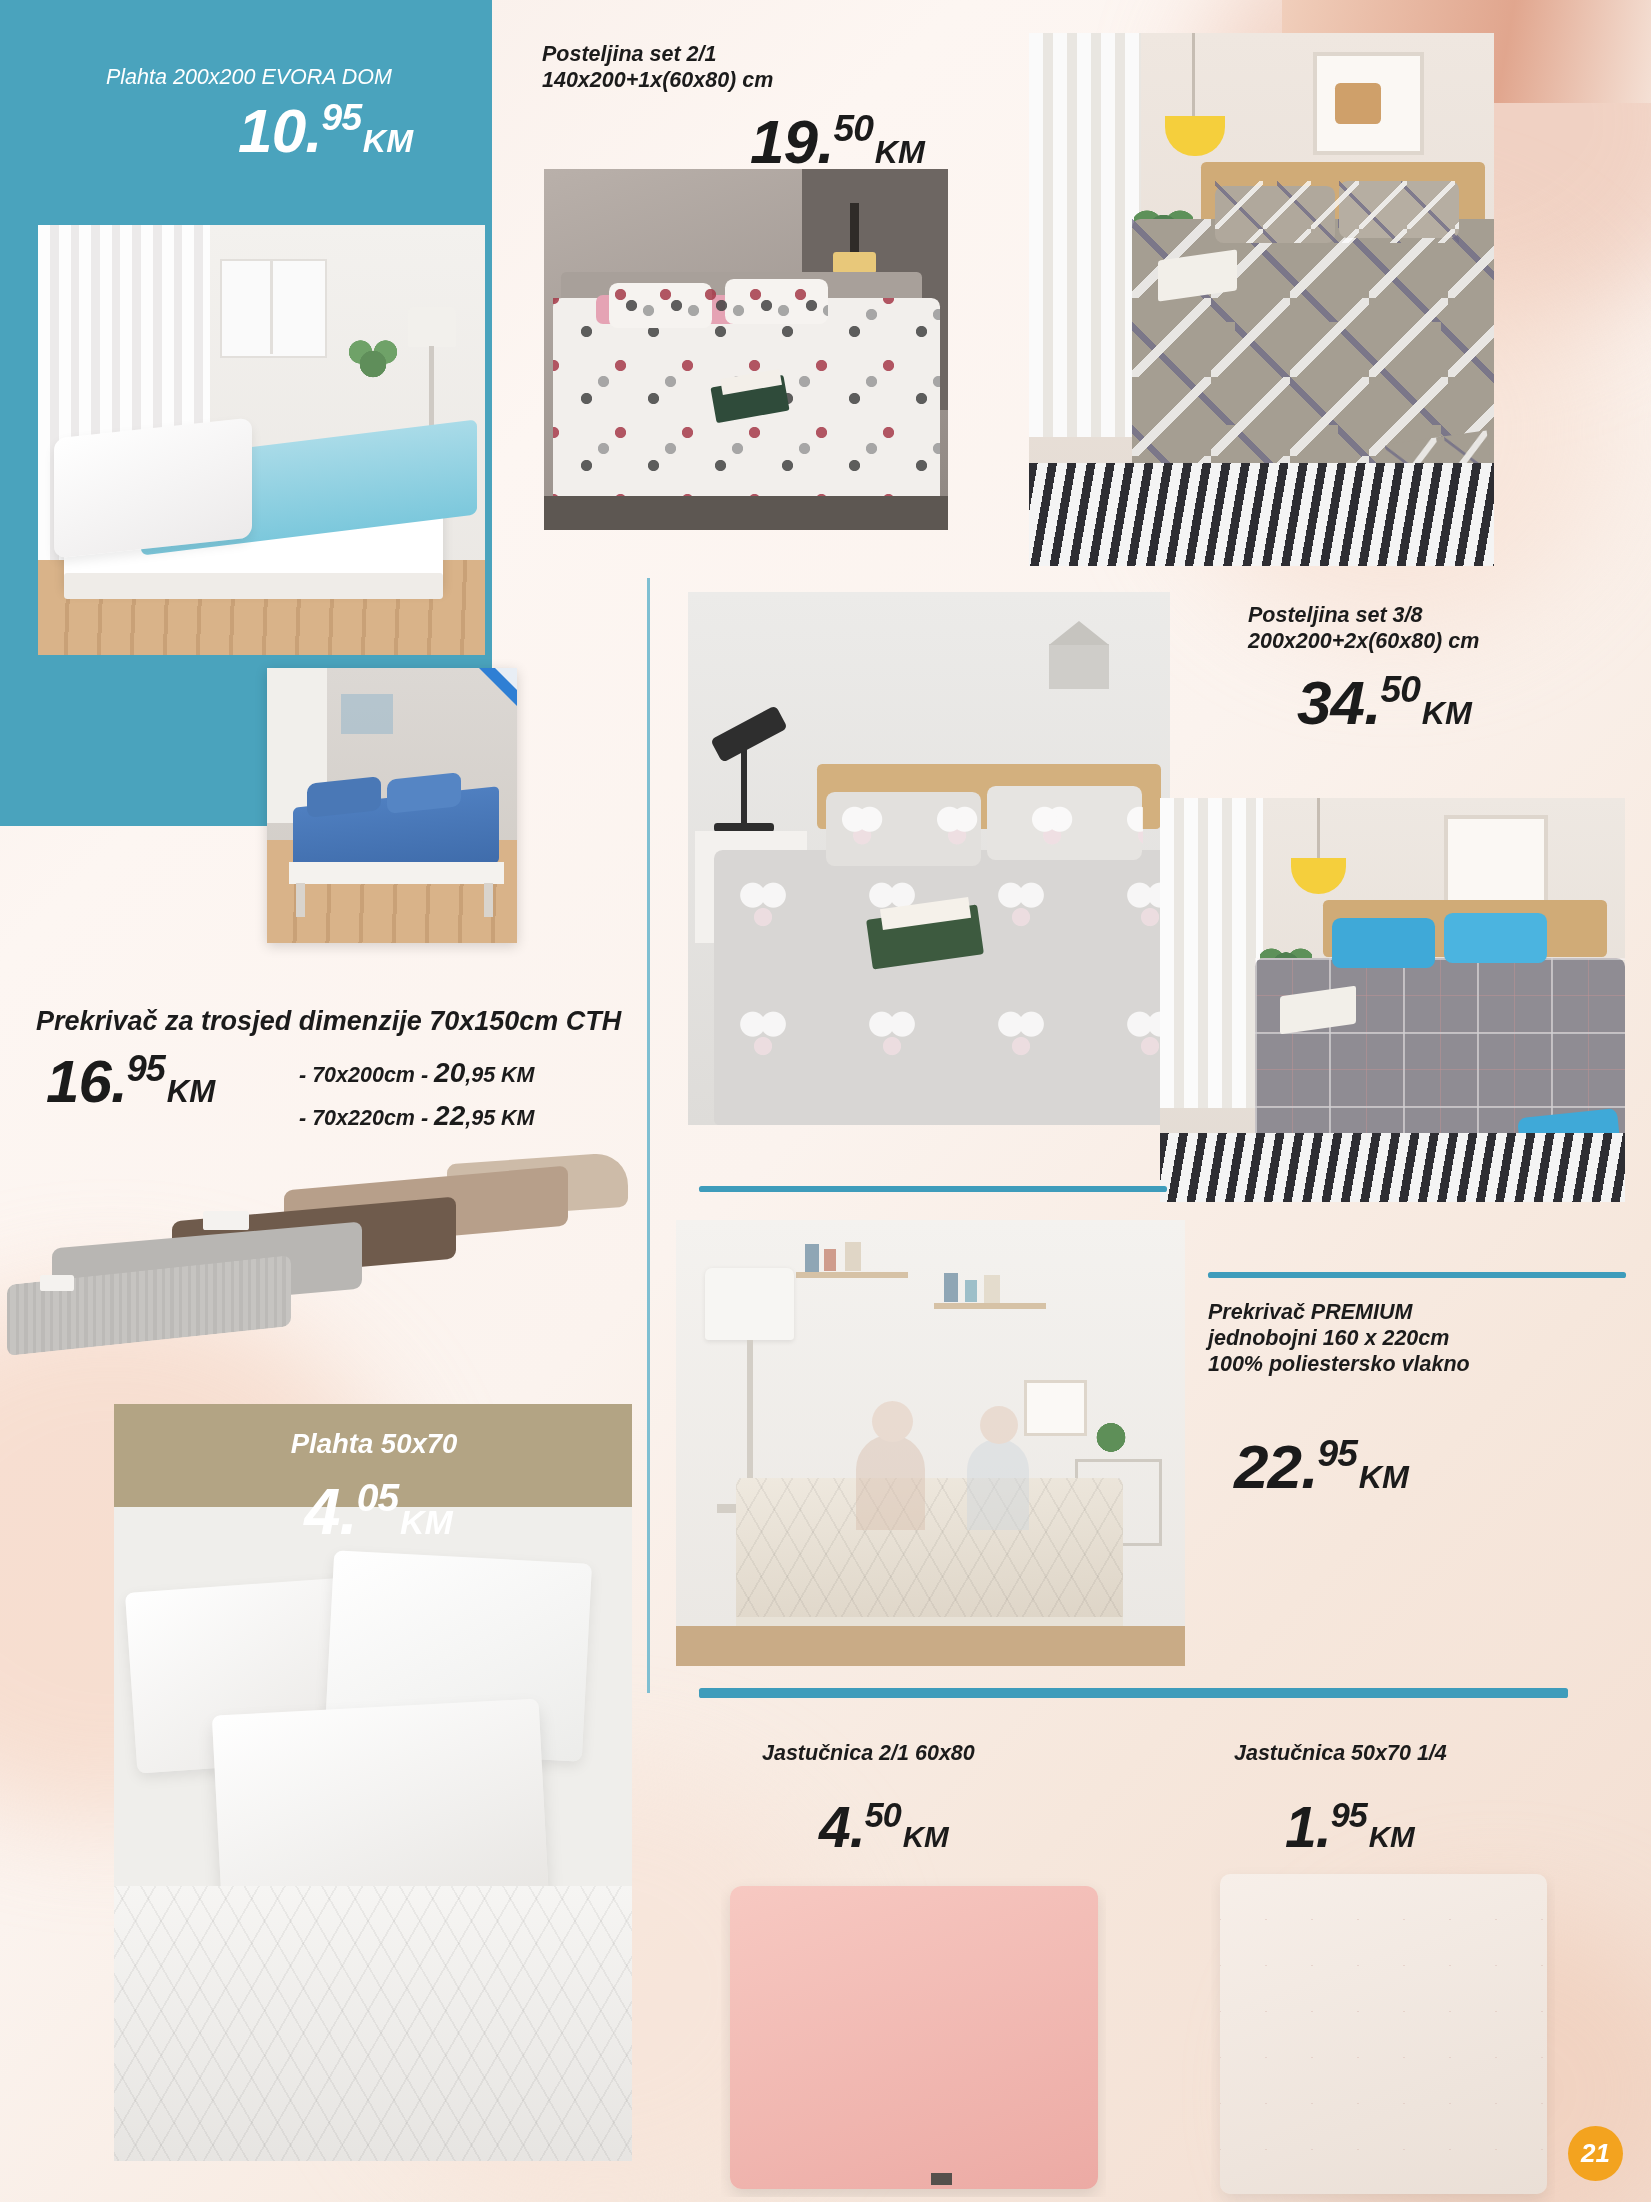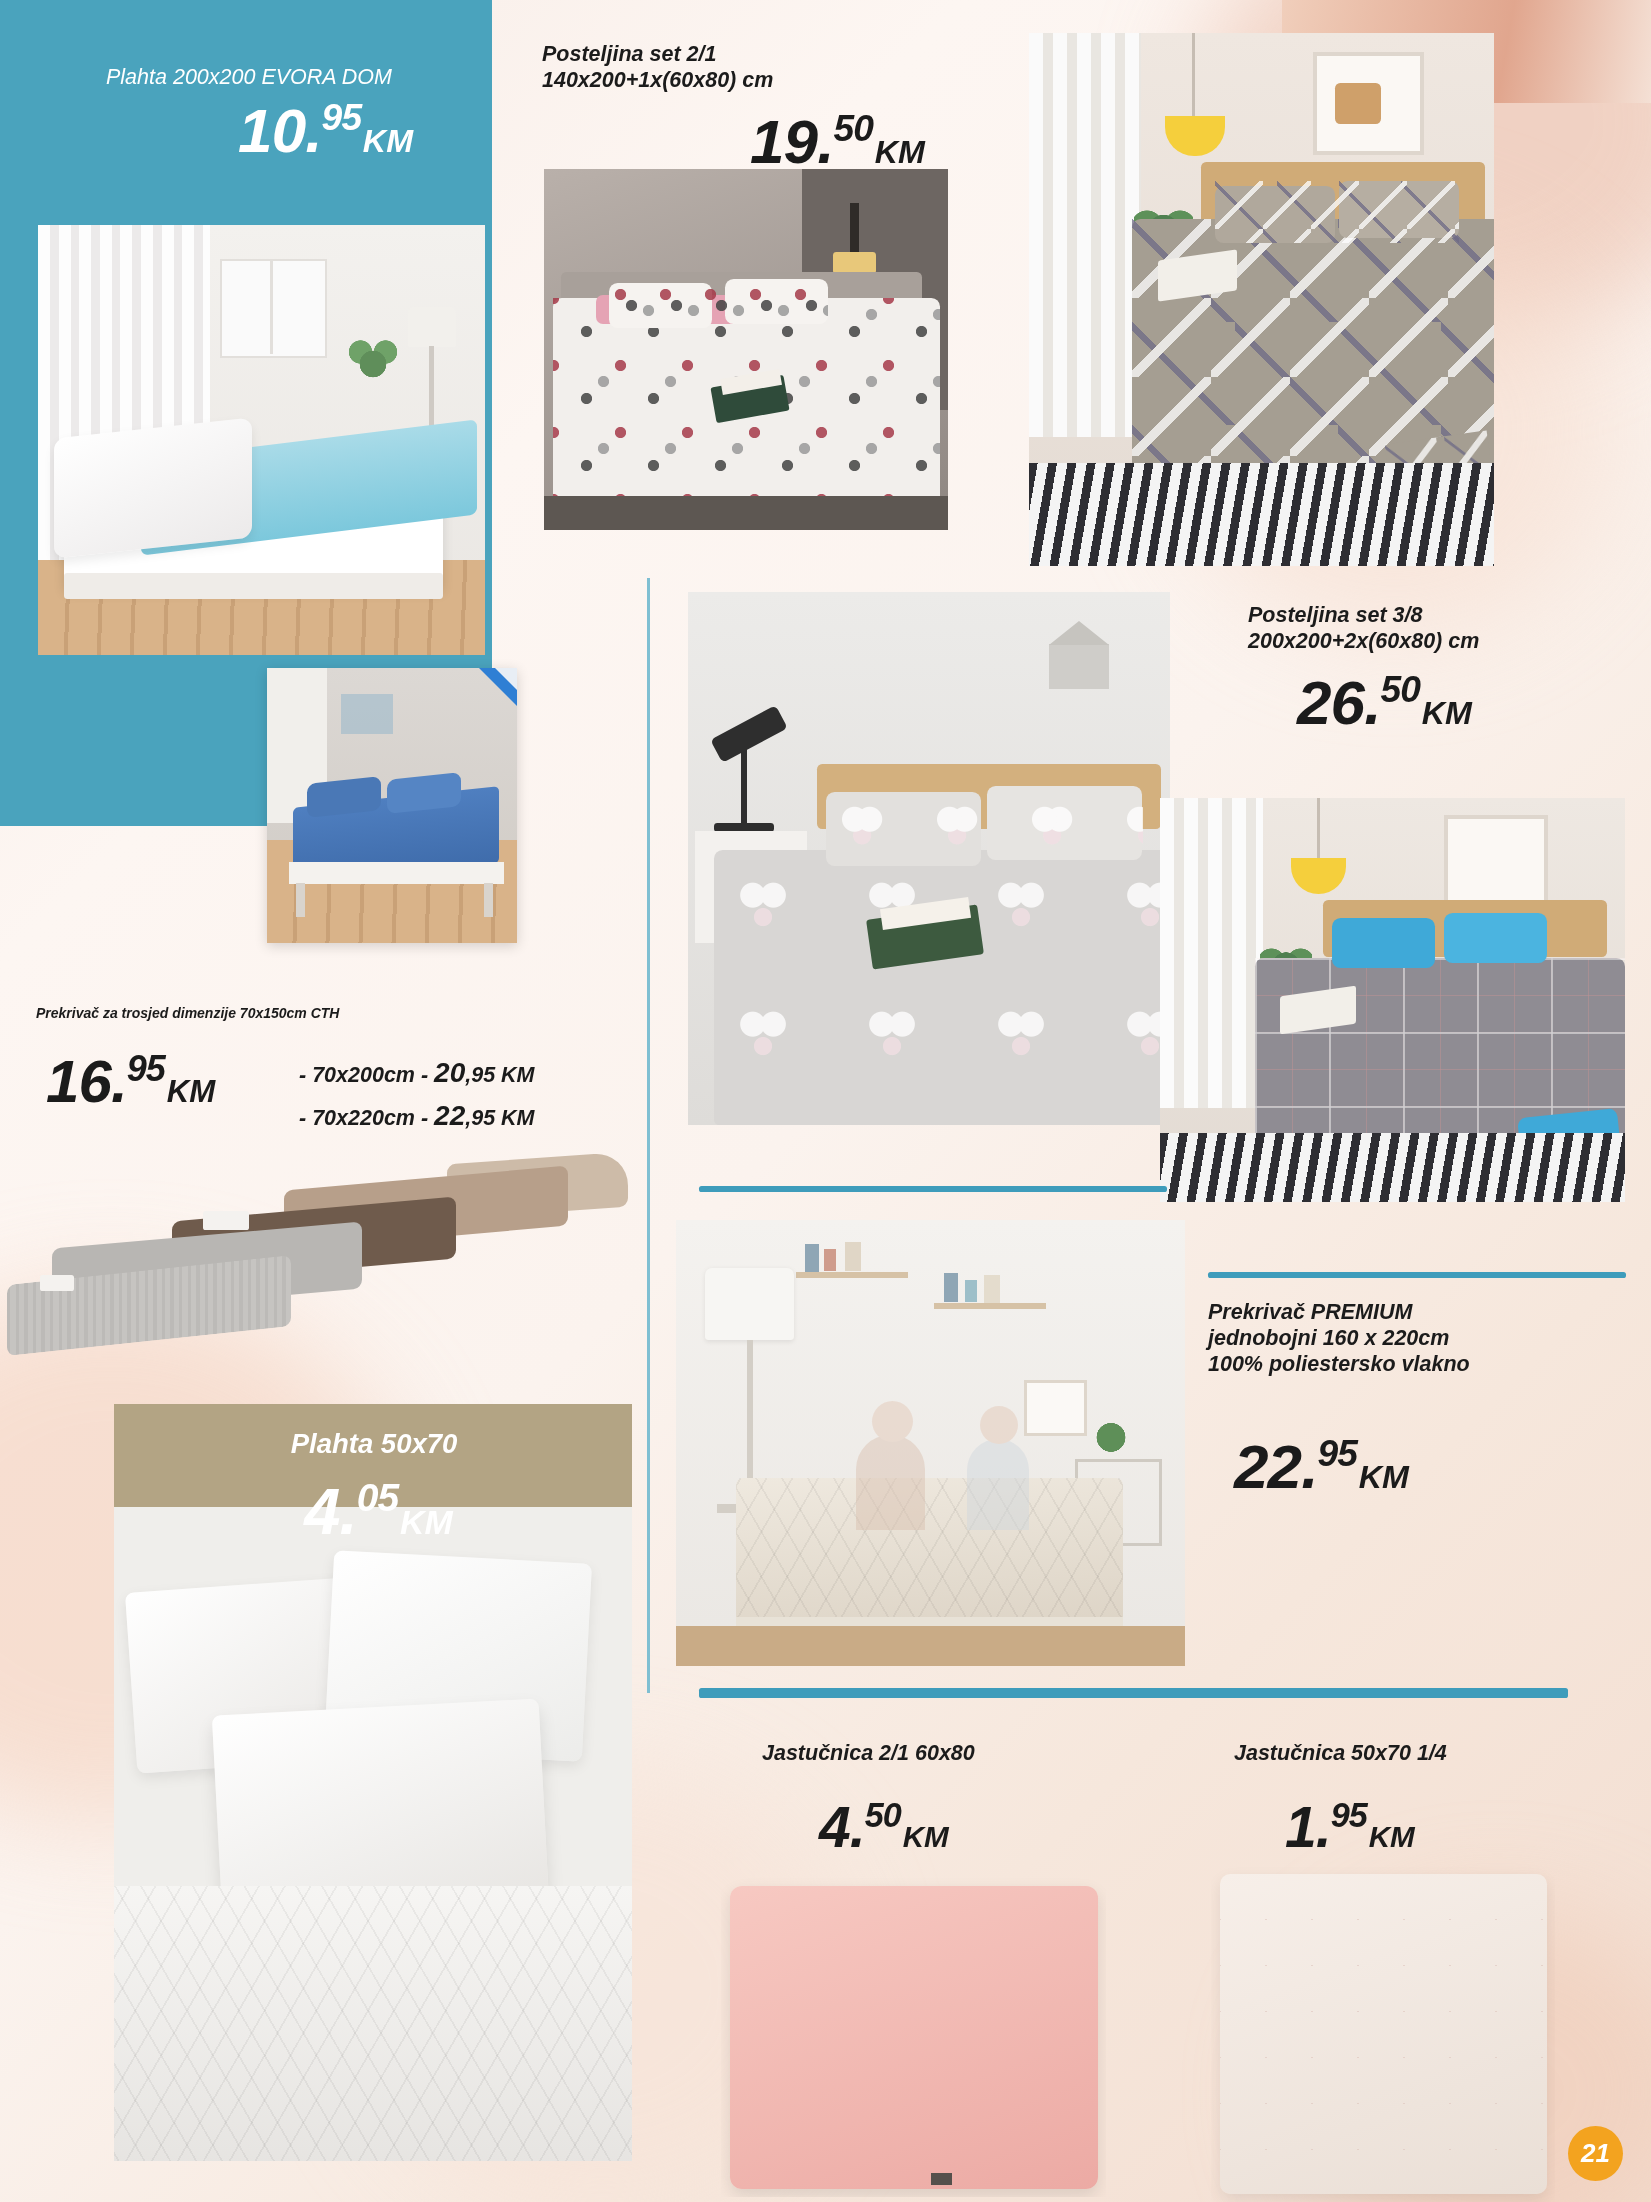--- a/index.html
+++ b/index.html
@@ -288,21 +288,21 @@
 
     <div class="pillow" style="left:361px; top:404px; width:103px; height:86px; background:#a59e92; transform:rotate(-8deg);"></div>
     <div class="tri-pat" style="left:361px; top:404px; width:103px; height:86px; position:absolute; transform:rotate(-8deg); background-size:52px 52px,60px 60px;"></div>
     <div class="floor stripe-floor" style="height:103px;"></div>
   </div>
 </div>
 
 <div class="label abs" style="left:1248px; top:602px; width:396px; font-size:21.5px;">Posteljina set 3/8
 200x200+2x(60x80) cm</div>
 <div class="price abs" style="left:1297px; top:671px; font-size:62px;">
-  <span class="int">26</span><span class="dot">.</span><span class="cents">50</span><span class="cur">KM</span>
+  <span class="int">34</span><span class="dot">.</span><span class="cents">50</span><span class="cur">KM</span>
 </div>
 
 <div class="photo" style="left:688px; top:592px; width:482px; height:533px;">
   <div class="room">
     <div class="wall" style="background:linear-gradient(180deg,#ecebe9,#dedcd9);"></div>
 
     <div class="abs" style="left:361px; top:52px; width:60px; height:45px; background:#cfcdc9;"></div>
     <div class="abs" style="left:361px; top:29px; width:0; height:0; border-left:30px solid transparent; border-right:30px solid transparent; border-bottom:24px solid #c6c4bf;"></div>
 
     <div class="abs" style="left:24px; top:129px; width:74px; height:26px; background:#2e2e2e; transform:rotate(-28deg); border-radius:5.2px;"></div>
@@ -338,21 +338,21 @@
     <div class="duvet" style="left:95px; top:160px; width:370px; height:189px; background:#8f8c93;"></div>
     <div class="grid-pat" style="left:95px; top:160px; width:370px; height:189px; position:absolute; opacity:.6;"></div>
     <div class="pillow" style="left:172px; top:120px; width:103px; height:50px; background:#3fa9d8;"></div>
     <div class="pillow" style="left:284px; top:115px; width:103px; height:50px; background:#4bb4e0;"></div>
     <div class="pillow" style="left:361px; top:315px; width:100px; height:79px; background:#3fa9d8; transform:rotate(-6deg);"></div>
     <div class="abs" style="left:120px; top:193px; width:76px; height:38px; background:#f2efe9; transform:skewY(-8deg); border-radius:2.6px;"></div>
     <div class="floor stripe-floor" style="height:69px;"></div>
   </div>
 </div>
 
-<div class="label abs" style="left:36px; top:1005px; width:619px; font-size:14px;">Prekrivač za trosjed dimenzije 70x150cm CTH</div>
+<div class="label abs" style="left:36px; top:1005px; width:619px; font-size:27px;">Prekrivač za trosjed dimenzije 70x150cm CTH</div>
 <div class="price abs" style="left:46px; top:1051px; font-size:60px;">
   <span class="int">16</span><span class="dot">.</span><span class="cents">95</span><span class="cur">KM</span>
 </div>
 
 <div class="abs" style="left:299px; top:1057px; font-style:italic; font-weight:700; font-size:21.5px; color:#1b1b1b; white-space:nowrap;">
   <span>- 70x200cm - </span><span style="font-size:28px;">20</span><span>,95 KM</span>
 </div>
 <div class="abs" style="left:299px; top:1100px; font-style:italic; font-weight:700; font-size:21.5px; color:#1b1b1b; white-space:nowrap;">
   <span>- 70x220cm - </span><span style="font-size:28px;">22</span><span>,95 KM</span>
 </div>

